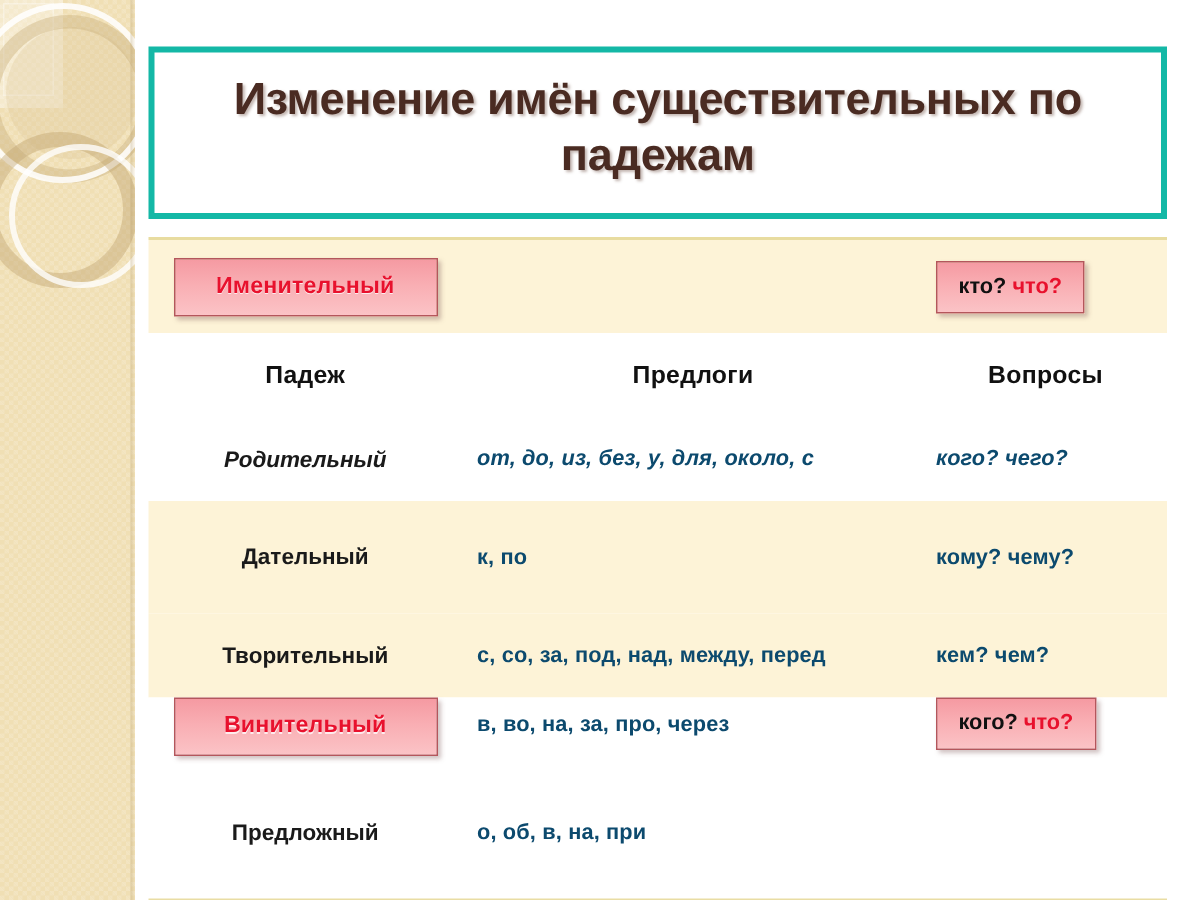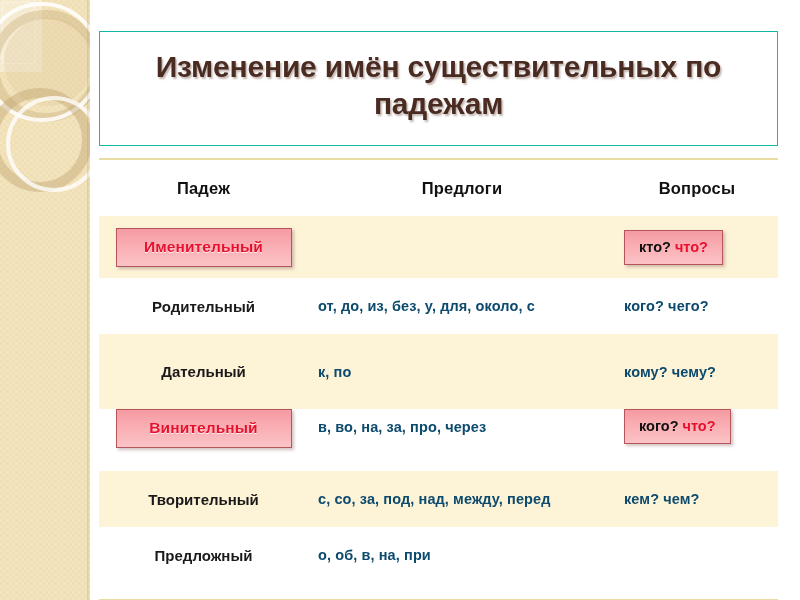--- a/index.html
+++ b/index.html
@@ -60,21 +60,21 @@
   }
   #sidebar .edge {
     position:absolute; right:0; top:0; width:3px; height:600px;
     background:linear-gradient(to right, rgba(170,145,95,.30), rgba(255,255,255,0));
   }
 
   
   #title-box {
     position:absolute; left:99px; top:31px; width:679px; height:115px;
     background:#ffffff;
-    border:1px solid #14b8a6;
+    border:4px solid #14b8a6;
     display:flex; align-items:center; justify-content:center;
     padding:4px 14px 10px;
   }
   #title-text {
     font-size:30px; font-weight:700; line-height:1.22;
     color:#4a2b22; text-align:center;
     text-shadow:1.5px 1.5px 2px rgba(120,90,80,.45);
     letter-spacing:-0.2px;
   }
 
@@ -101,21 +101,21 @@
     font-size:16.5px; font-weight:700; color:#111;
     letter-spacing:.2px;
   }
   #head-row .c-prep { text-align:center; padding-left:0; }
   #head-row .c-ques { text-align:center; padding-left:0; }
 
   .cellname { font-size:15px; font-weight:600; color:#1a1a1a; }
   .celltext { font-size:14.5px; font-weight:600; color:#0c4a6e; letter-spacing:.1px; }
 
   .r-nom  { height:62px; }
-  .r-gen  { height:56px; }
+  .r-gen  { height:56px;font-style:italic; }
   .r-dat  { height:75px; }
   .r-acc  { height:62px; align-items:flex-start; }
   .r-ins  { height:56px; }
   .r-pre  { height:56px; }
 
   .r-acc .c-prep { padding-top:10px; }
 
   
   .badge {
     display:inline-block;
@@ -155,64 +155,64 @@
 </div>
 
 <div id="title-box">
   <div id="title-text">Изменение имён существительных по падежам</div>
 </div>
 
 <div id="table">
 
   <div class="rule"></div>
 
+  <div class="row shade r-nom">
+    <div class="badge-wrap-case">
+      <div class="badge badge-case">Именительный</div>
+    </div>
+    <div class="c-prep celltext"></div>
+    <div class="badge-wrap-q">
+      <span class="badge badge-q"><span>кто? </span><span class="hot">что?</span></span>
+    </div>
+  </div>
+
   <div class="row plain" id="head-row">
     <div class="c-case hl">Падеж</div>
     <div class="c-prep hl">Предлоги</div>
     <div class="c-ques hl">Вопросы</div>
   </div>
 
-  <div class="row shade r-nom">
-    <div class="badge-wrap-case">
-      <div class="badge badge-case">Именительный</div>
-    </div>
-    <div class="c-prep celltext"></div>
-    <div class="badge-wrap-q">
-      <span class="badge badge-q"><span>кто? </span><span class="hot">что?</span></span>
-    </div>
-  </div>
-
   <div class="row plain r-gen">
     <div class="c-case cellname">Родительный</div>
     <div class="c-prep celltext">от, до, из, без, у, для, около, с</div>
     <div class="c-ques celltext">кого? чего?</div>
   </div>
 
   <div class="row shade r-dat">
     <div class="c-case cellname">Дательный</div>
     <div class="c-prep celltext">к, по</div>
     <div class="c-ques celltext">кому? чему?</div>
   </div>
 
-  <div class="row plain r-acc">
-    <div class="badge-wrap-case">
-      <div class="badge badge-case">Винительный</div>
-    </div>
-    <div class="c-prep celltext">в, во, на, за, про, через</div>
-    <div class="badge-wrap-q">
-      <span class="badge badge-q"><span>кого? </span><span class="hot">что?</span></span>
-    </div>
-  </div>
-
   <div class="row shade r-ins">
     <div class="c-case cellname">Творительный</div>
     <div class="c-prep celltext">с, со, за, под, над, между, перед</div>
     <div class="c-ques celltext">кем? чем?</div>
   </div>
 
+  <div class="row plain r-acc">
+    <div class="badge-wrap-case">
+      <div class="badge badge-case">Винительный</div>
+    </div>
+    <div class="c-prep celltext">в, во, на, за, про, через</div>
+    <div class="badge-wrap-q">
+      <span class="badge badge-q"><span>кого? </span><span class="hot">что?</span></span>
+    </div>
+  </div>
+
   <div class="row plain r-pre">
     <div class="c-case cellname">Предложный</div>
     <div class="c-prep celltext">о, об, в, на, при</div>
   </div>
 
   <div style="height:16px"></div>
   <div class="rule bottom"></div>
 </div>
 
 </body></html>

